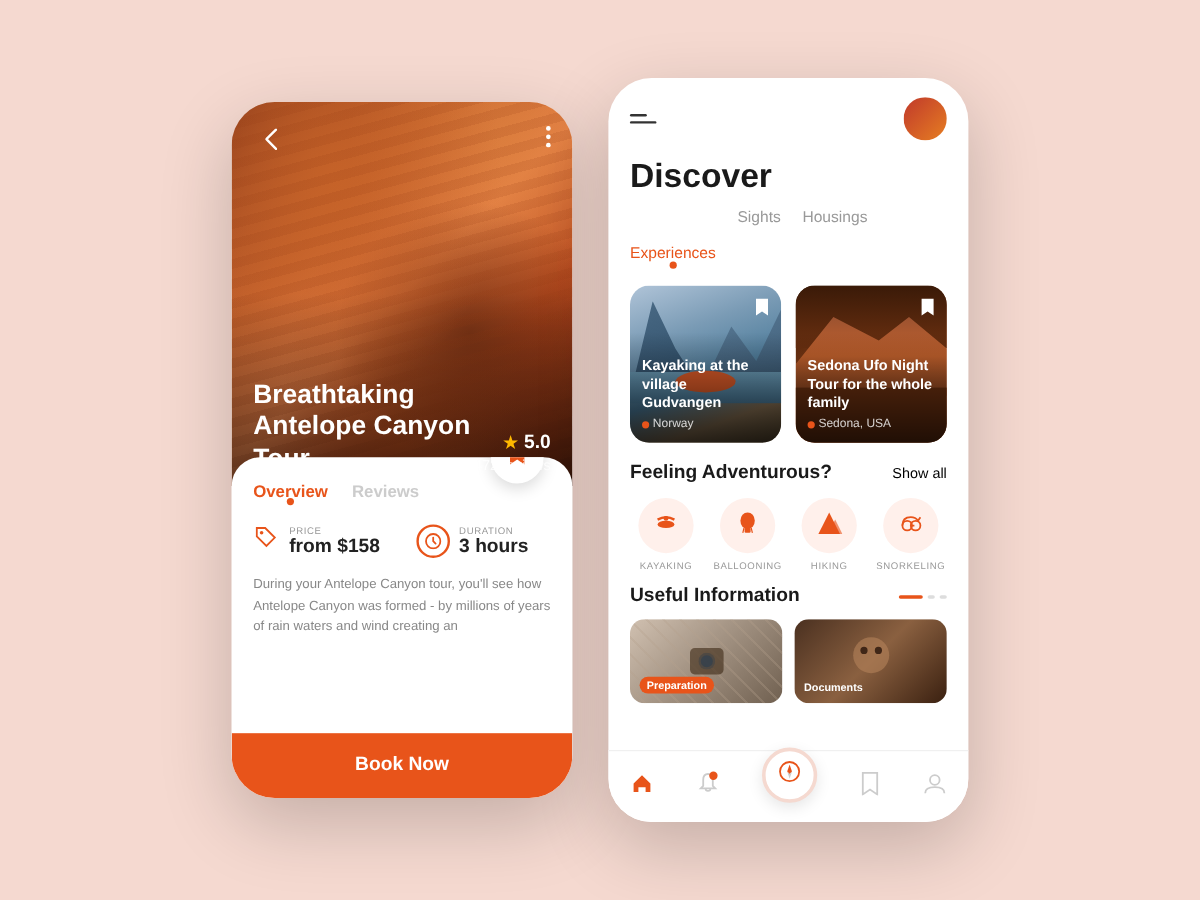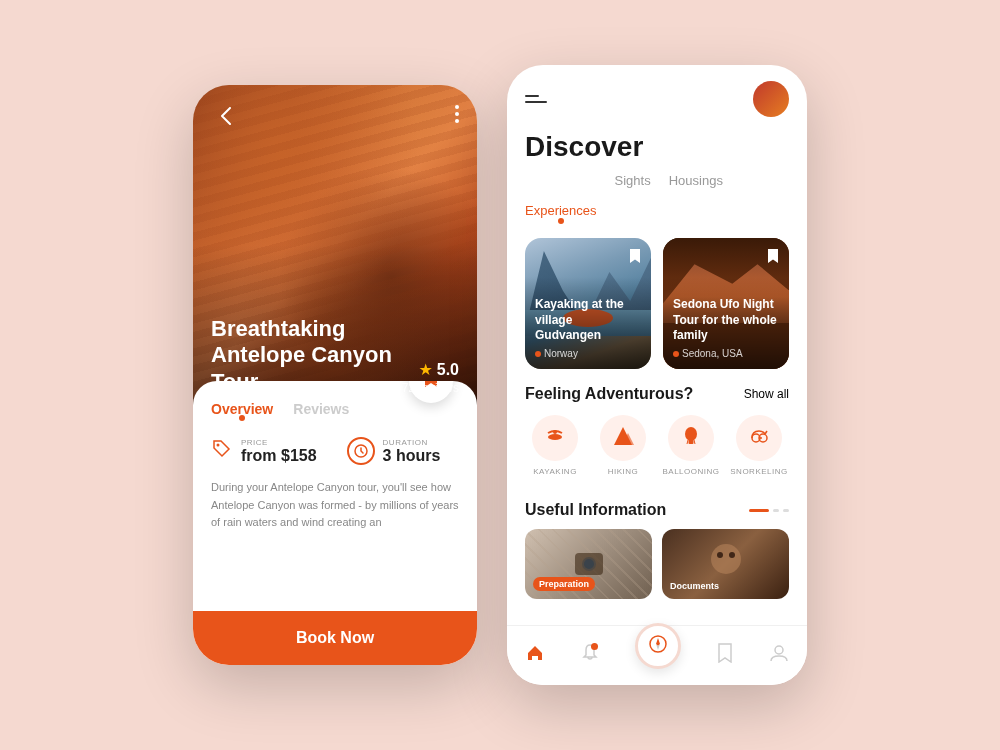--- a/index.html
+++ b/index.html
@@ -474,21 +474,21 @@
 
     .show-all {
       font-size: 12px;
       color: #000000;
       cursor: pointer;
     }
 
     .activities-row {
       display: flex;
       gap: 8px;
-      margin-bottom: 25px;
+      margin-bottom: 12px;
       justify-content: space-between;
     }
 
     .activity-item {
       display: flex;
       flex-direction: column;
       align-items: center;
       gap: 6px;
       flex: 1;
     }
@@ -872,39 +872,39 @@
               </svg>
             </span>
           </div>
           <span class="activity-label">KAYAKING</span>
         </div>
 
         <div class="activity-item">
           <div class="activity-icon-circle">
             <span class="activity-icon">
               <svg width="22" height="22" viewBox="0 0 22 22" fill="#E8541A">
-                <polygon points="11,2 2,20 20,20"></polygon>
-                <polygon points="16,8 10,20 22,20" fill="rgba(232,84,26,0.6)"></polygon>
-              </svg>
-            </span>
-          </div>
-          <span class="activity-label">HIKING</span>
-        </div>
-
-        <div class="activity-item">
-          <div class="activity-icon-circle">
-            <span class="activity-icon">
-              <svg width="22" height="22" viewBox="0 0 22 22" fill="#E8541A">
                 <ellipse cx="11" cy="9" rx="6" ry="7"></ellipse>
                 <rect x="8.5" y="15" width="5" height="4" rx="1"></rect>
                 <path d="M8 15 L7 19 M14 15 L15 19" stroke="#E8541A" stroke-width="1"></path>
               </svg>
             </span>
           </div>
           <span class="activity-label">BALLOONING</span>
+        </div>
+
+        <div class="activity-item">
+          <div class="activity-icon-circle">
+            <span class="activity-icon">
+              <svg width="22" height="22" viewBox="0 0 22 22" fill="#E8541A">
+                <polygon points="11,2 2,20 20,20"></polygon>
+                <polygon points="16,8 10,20 22,20" fill="rgba(232,84,26,0.6)"></polygon>
+              </svg>
+            </span>
+          </div>
+          <span class="activity-label">HIKING</span>
         </div>
 
         <div class="activity-item">
           <div class="activity-icon-circle">
             <span class="activity-icon">
               <svg width="22" height="22" viewBox="0 0 22 22" fill="none" stroke="#E8541A" stroke-width="1.5">
                 <circle cx="8" cy="13" r="4"></circle>
                 <circle cx="15" cy="13" r="4"></circle>
                 <path d="M12 13h2" stroke="#E8541A" stroke-width="1.5"></path>
                 <path d="M4 13 Q4 6 11 6 Q15 6 17 9" stroke="#E8541A" stroke-width="1.5" fill="none"></path>

